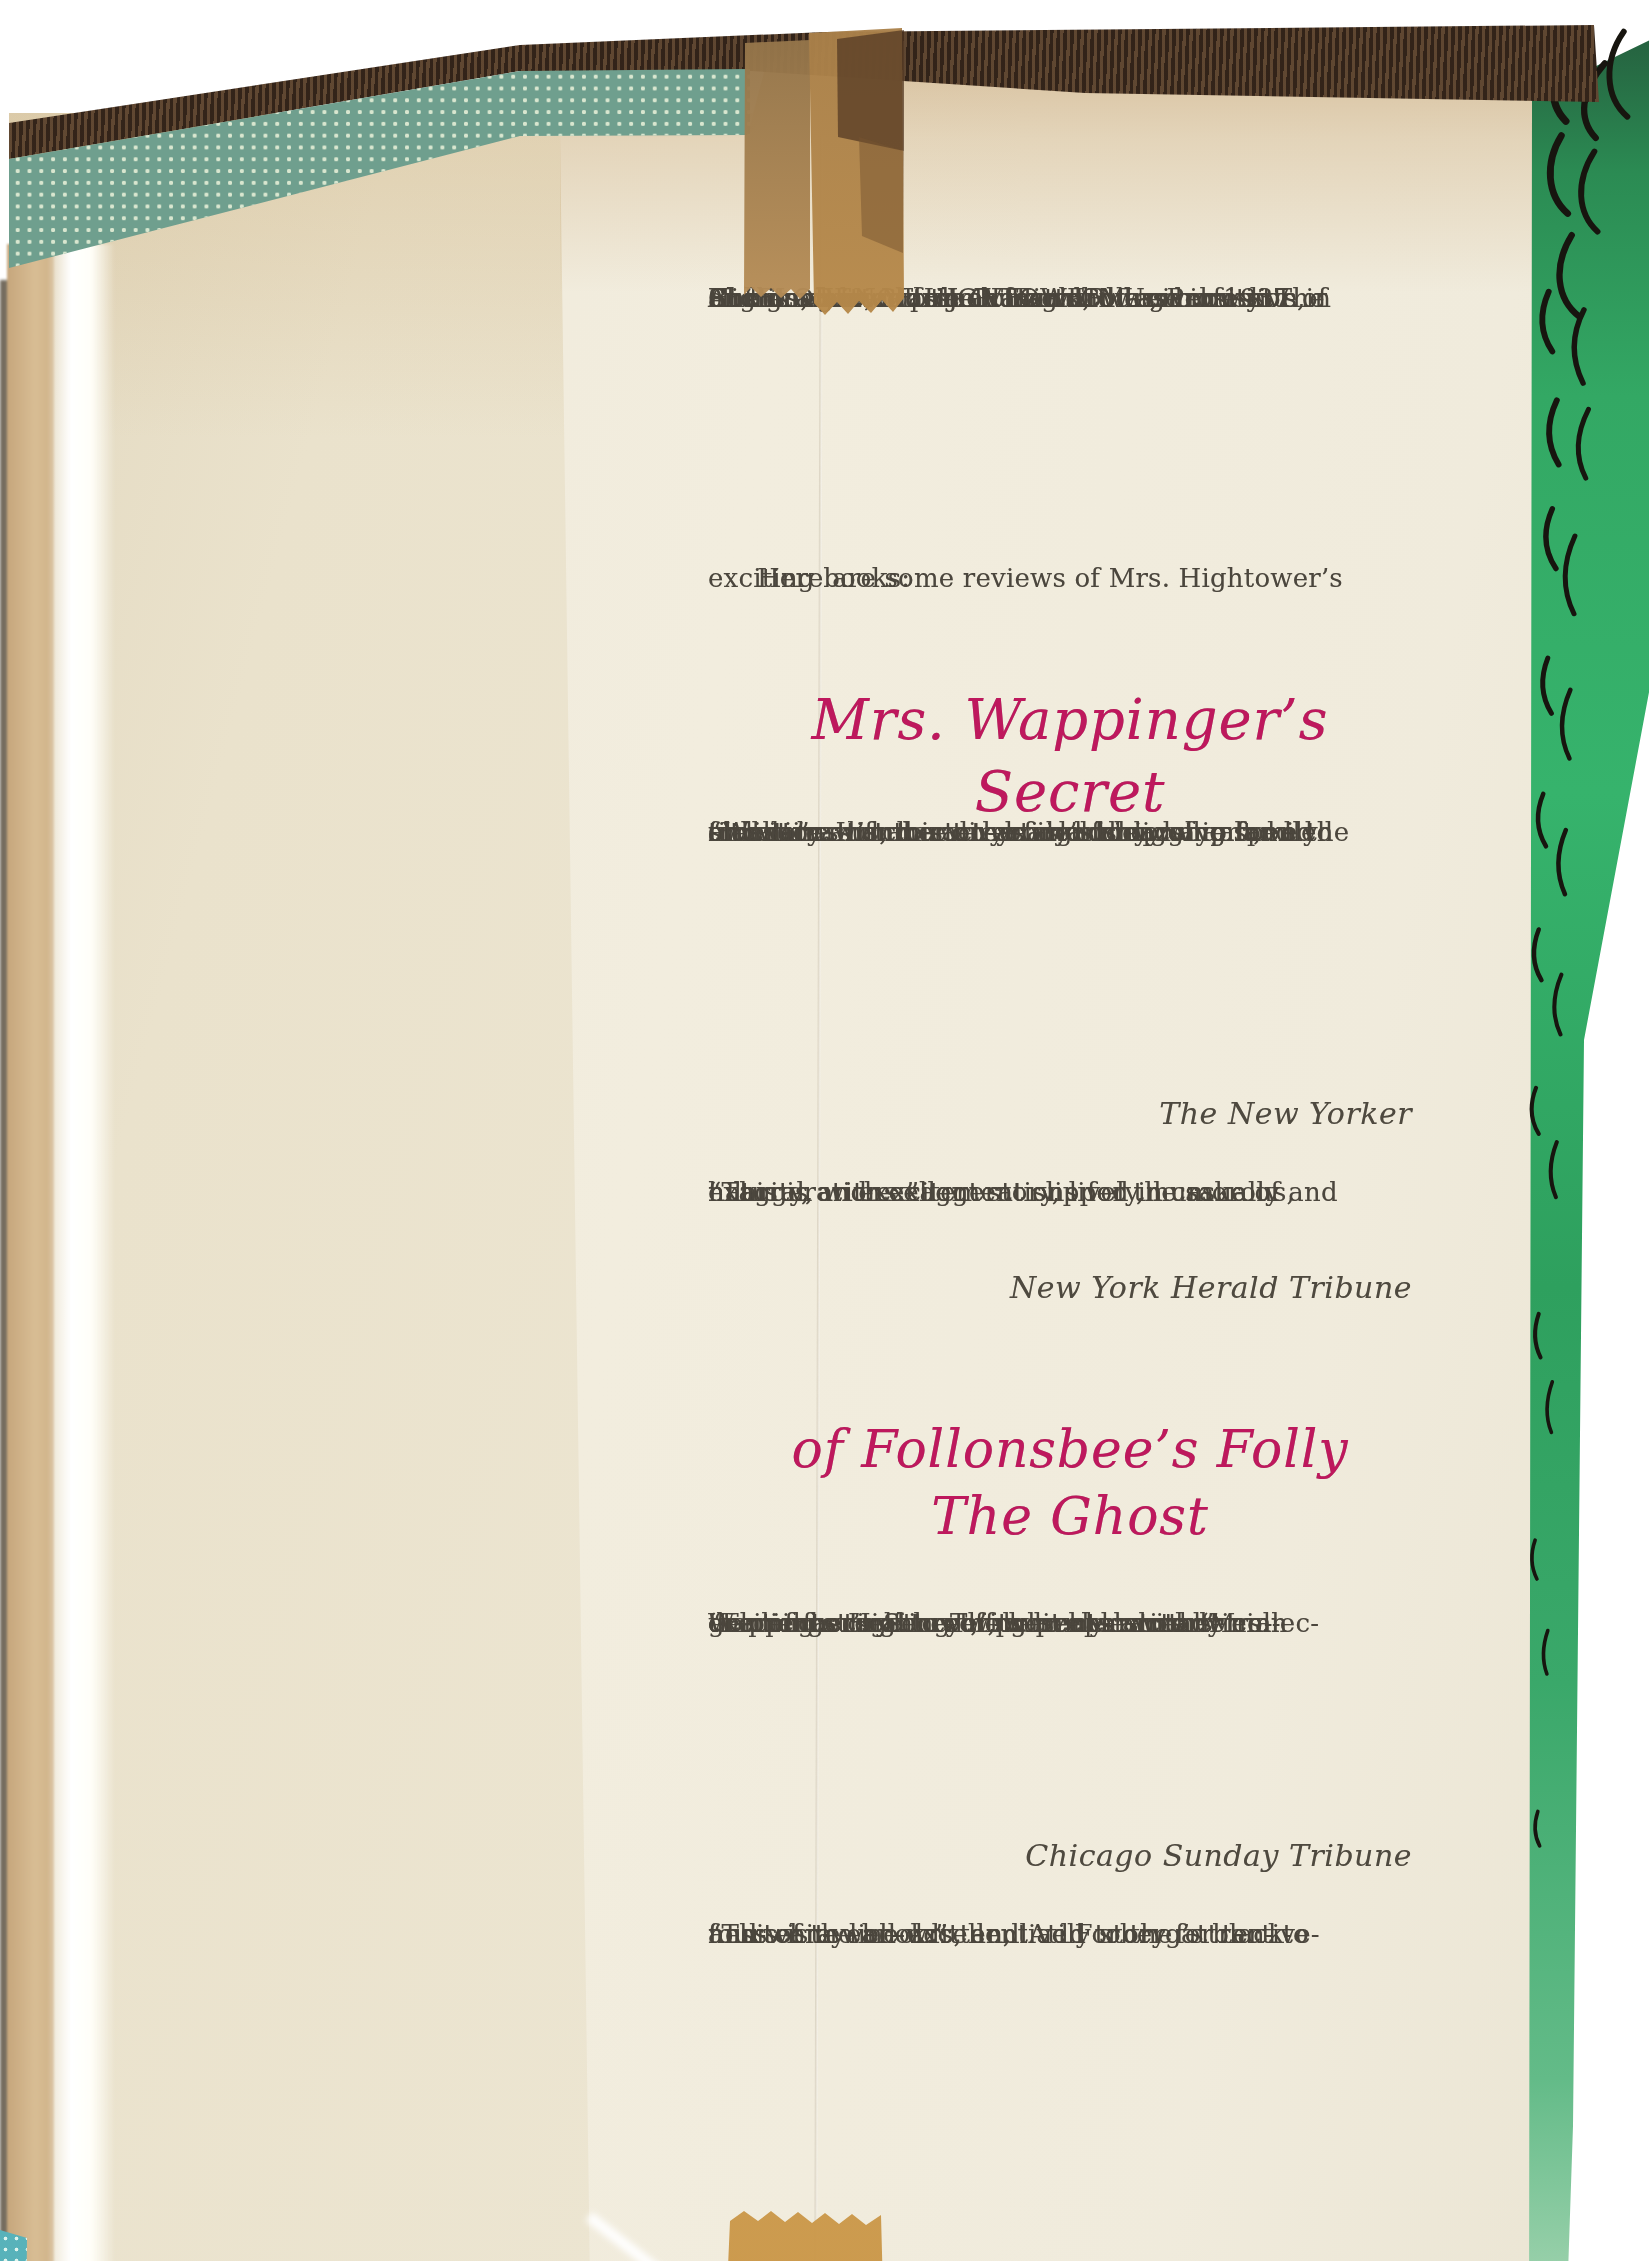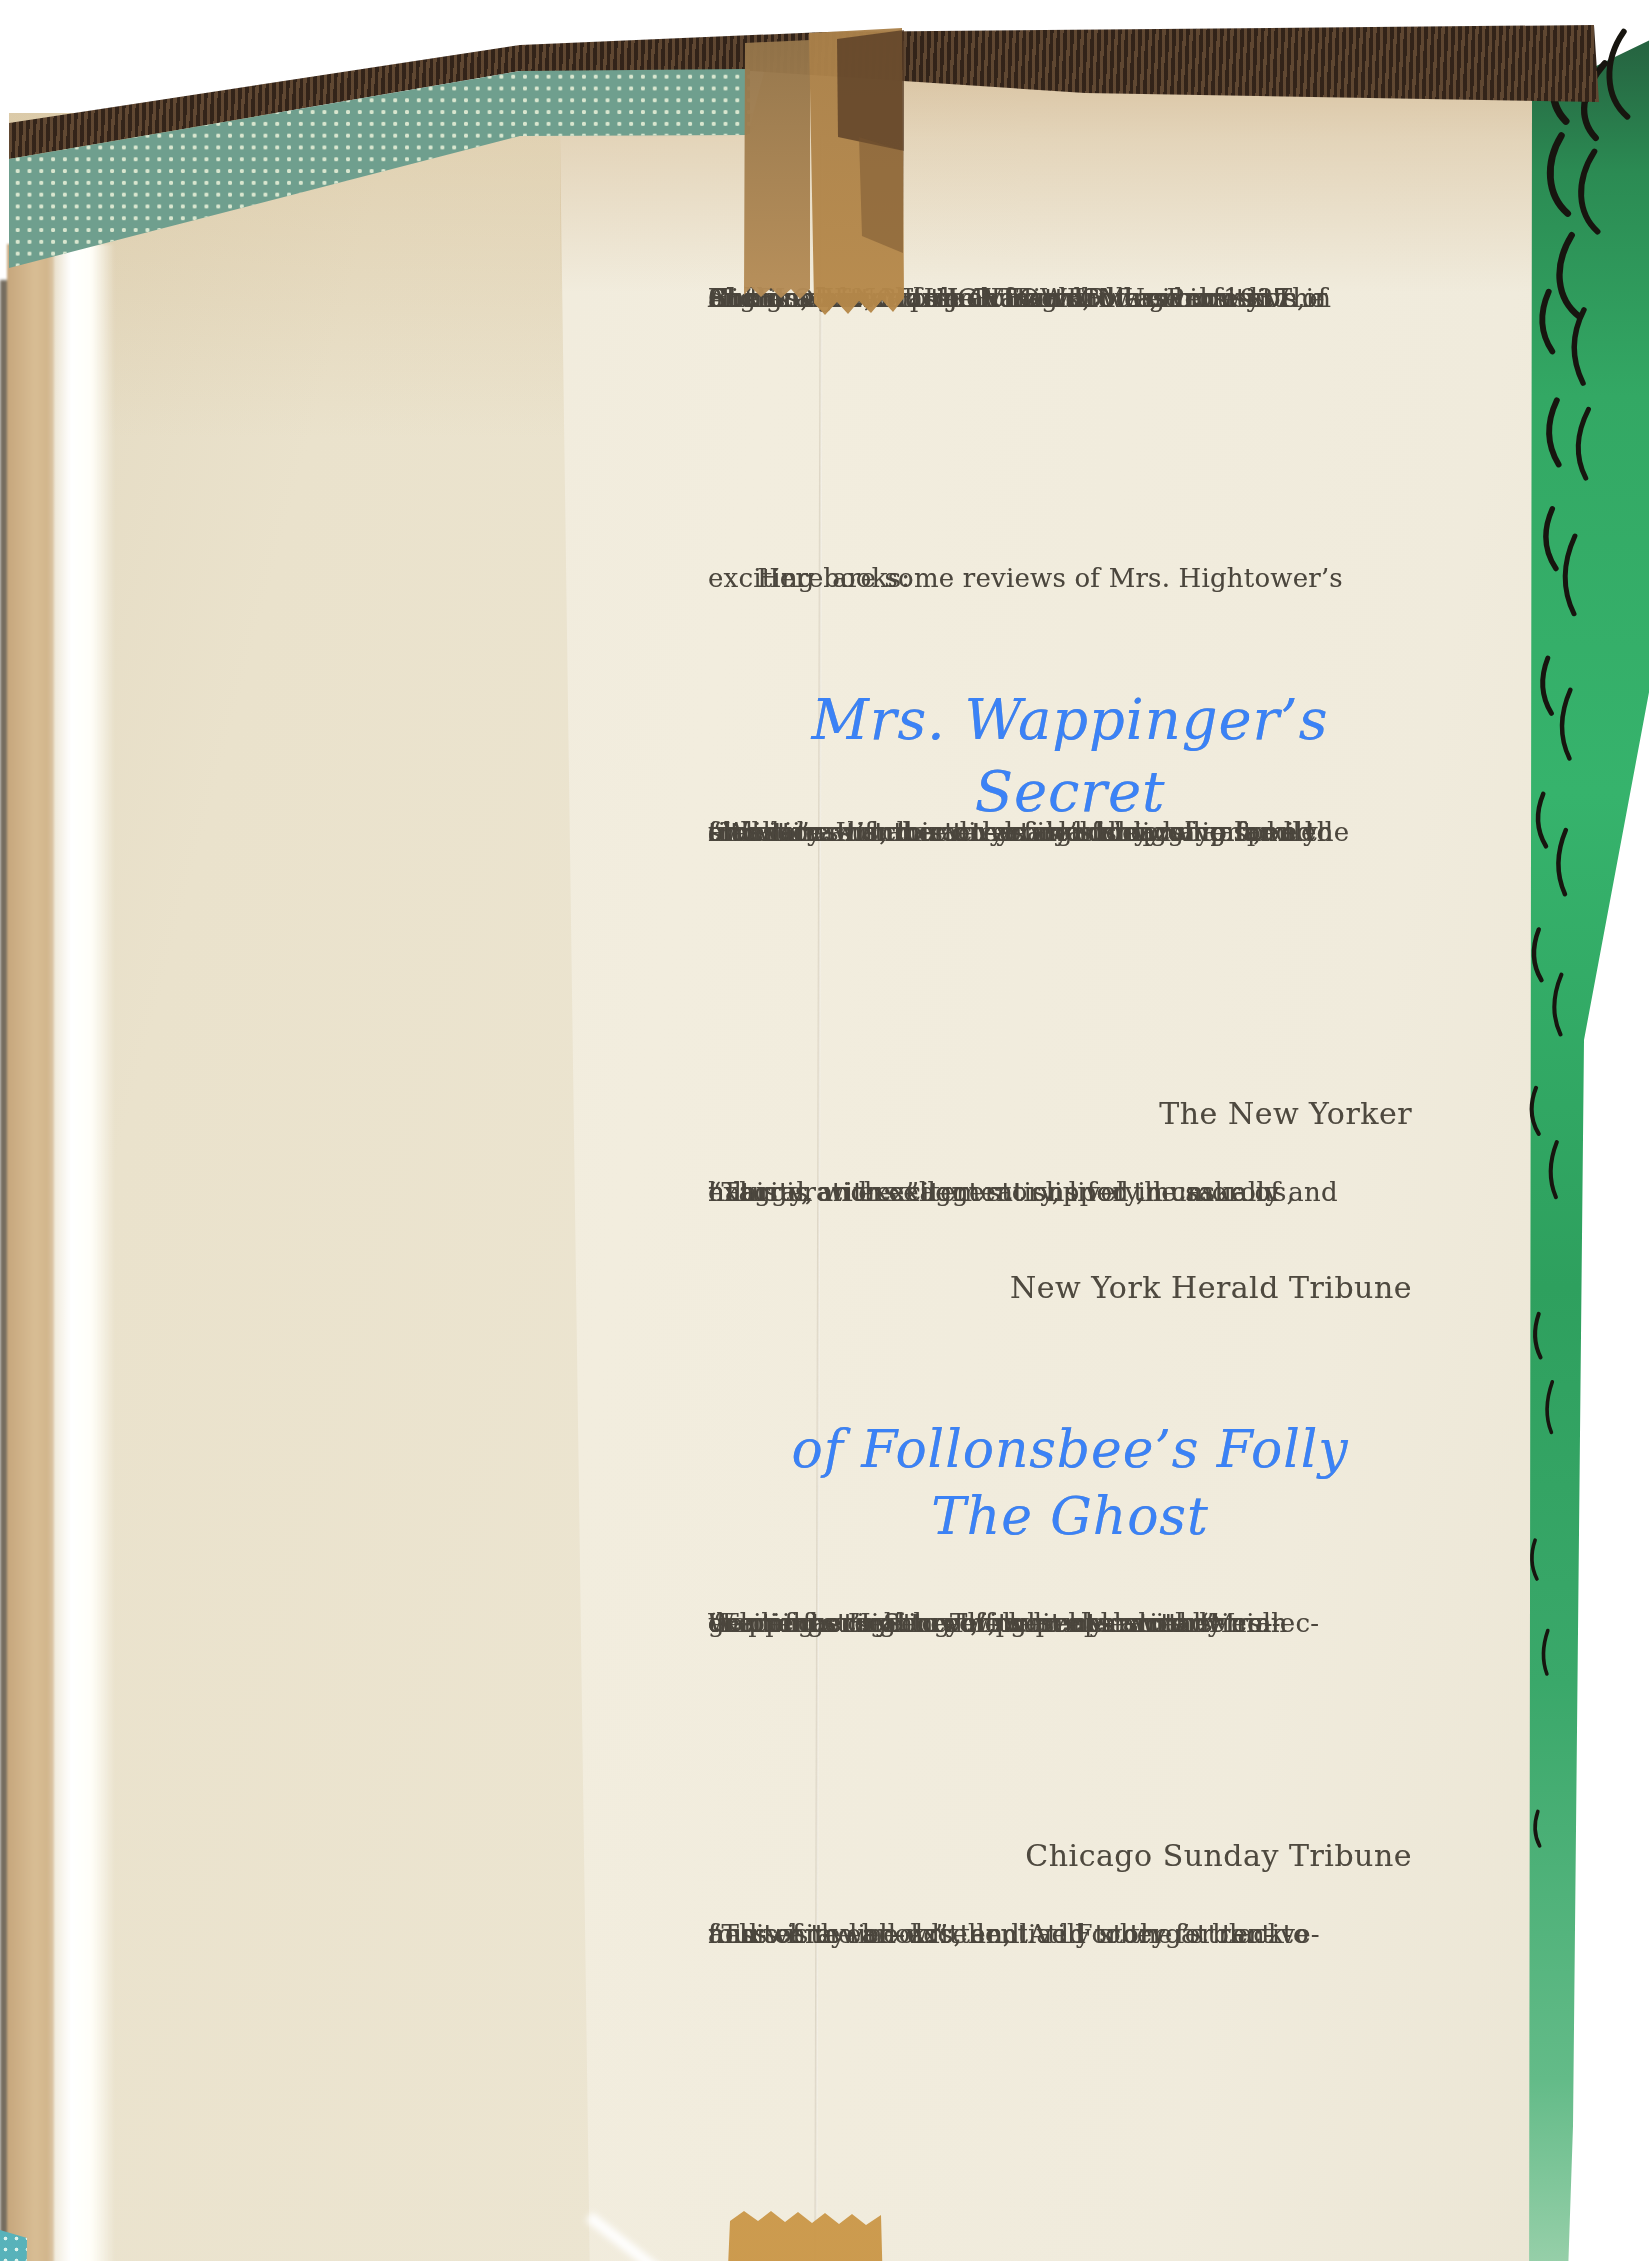--- a/index.html
+++ b/index.html
@@ -94,24 +94,24 @@
   .tape-bottom-dark2{left:0;top:0;width:1650px;height:2475px;
     clip-path:polygon(723px 2353px,810px 2350px,811px 2402px,724px 2403px);
     background:rgba(140,110,70,.35);}
 
   
   .textcol{left:708px;width:724px;color:#4b463d;font-size:26px;line-height:39px;
     text-shadow:0 0 0.5px rgba(75,70,61,.35);letter-spacing:0.2px;}
   .line{position:relative;text-align:justify;text-align-last:justify;white-space:normal;}
   .line.last{text-align-last:left;}
   .para-indent .line:first-child{text-indent:49px;}
-  .attribution{left:708px;width:704px;text-align:right;
+  .attribution{left:708px;width:704px;text-align:right;font-style:italic;
     color:#4e493f;font-size:30px;line-height:36px;letter-spacing:0.5px;
     text-shadow:0 0 0.5px rgba(75,70,61,.3);}
-  .booktitle{left:708px;width:724px;text-align:center;font-style:italic;color:#3b82f6;
+  .booktitle{left:708px;width:724px;text-align:center;font-style:italic;color:#be185d;
     text-shadow:0 0 0.5px rgba(60,55,45,.4);}
   #title-1{top:684px;font-size:56px;line-height:72px;letter-spacing:0.9px;}
   #title-2{top:1416px;font-size:52px;line-height:67px;letter-spacing:0.9px;}
   #bio{top:279px;}
   #intro{top:559px;}
   #review-1{top:813px;}
   #attr-1{top:1096px;}
   #review-2{top:1173px;}
   #attr-2{top:1270px;}
   #review-3{top:1604px;}

